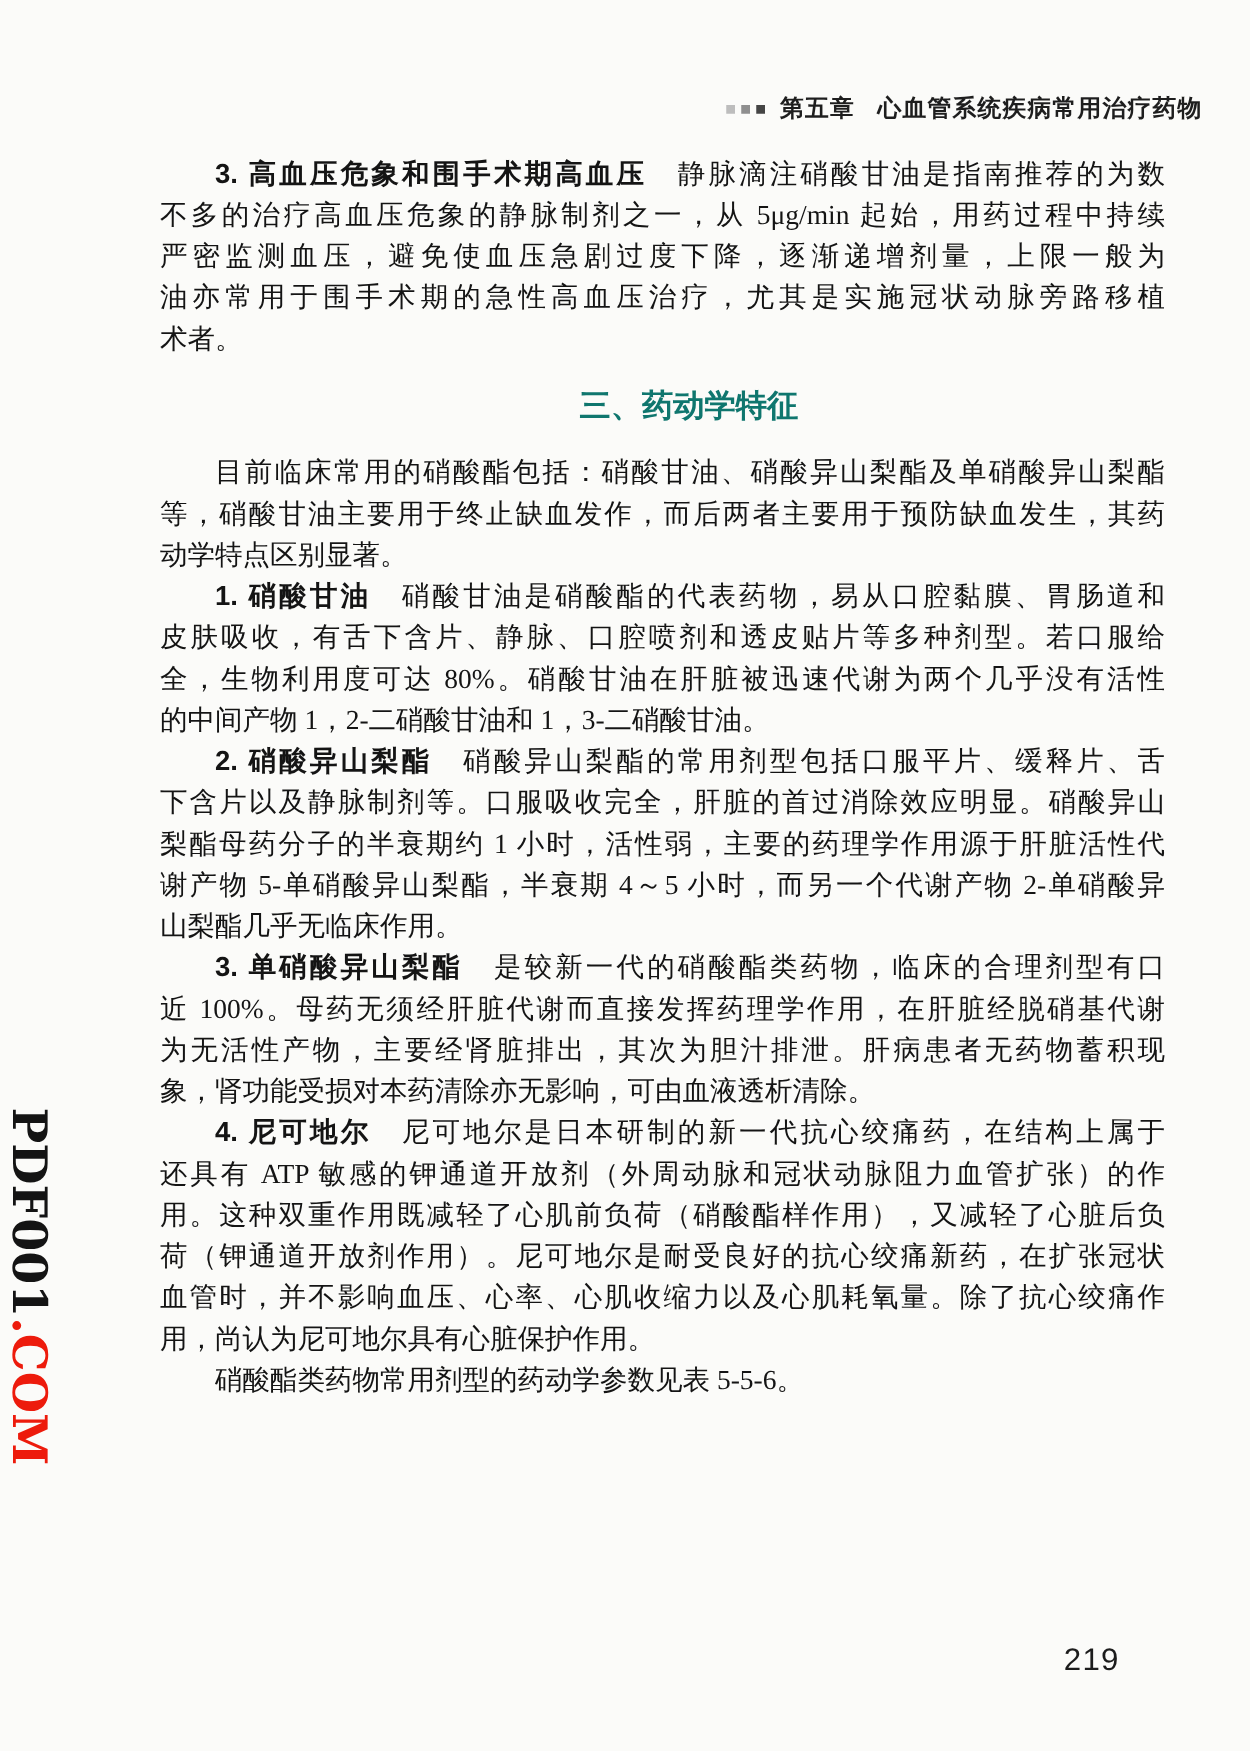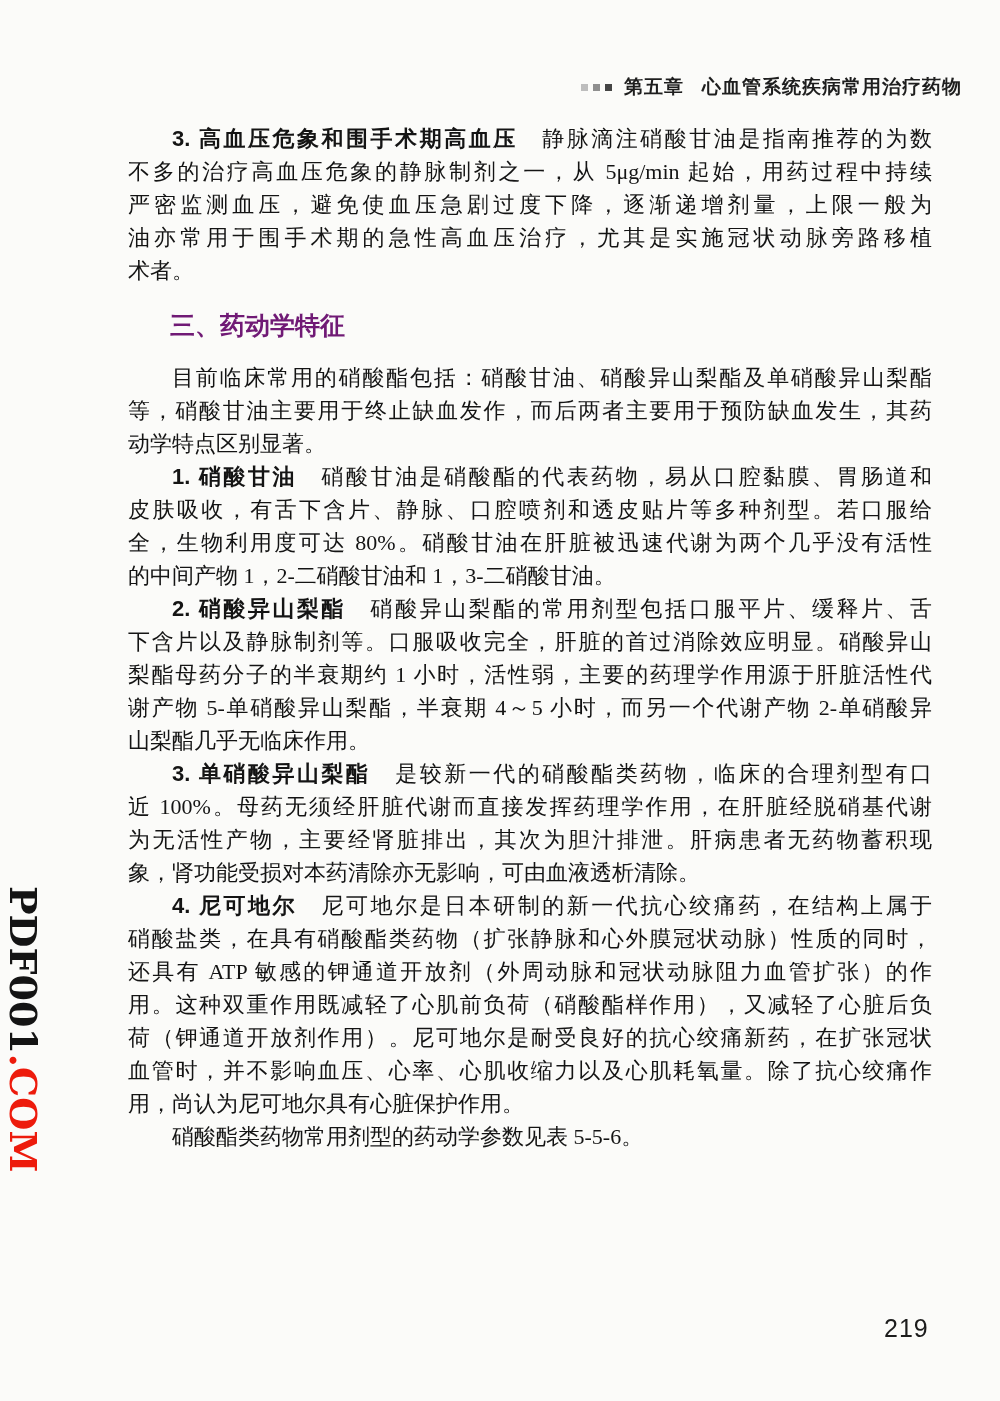--- a/index.html
+++ b/index.html
@@ -31,35 +31,35 @@
     position:absolute;top:122px;left:128px;width:804px;
     font-size:22px;line-height:33px;color:#141414;
   }
   .ln{height:33px;text-align:justify;text-align-last:left;overflow:visible;white-space:nowrap;}
   .ln.j{text-align-last:justify;white-space:normal;}
   .ln.ind{text-indent:44px;}
   .lead{font-family:Liberation Sans, sans-serif;font-weight:bold;}
   .secheading{
     font-family:"Liberation Sans","DejaVu Sans",sans-serif;
     font-weight:bold;font-size:25px;line-height:36px;
-    margin:20px 0 18px 0;text-indent:42px;color:#701a75;
+    margin:20px 0 18px 0;text-indent:42px;color:#0f766e;text-align:center;
   }
   
   .watermark{
     position:absolute;top:886px;left:46px;
     transform:rotate(90deg);transform-origin:0 0;
     white-space:nowrap;
     font-family:"DejaVu Serif","Liberation Serif",serif;
     font-weight:bold;font-size:38px;letter-spacing:0px;
   }
   .wm-black{color:#141414;}
   .wm-red{color:#ed1b0c;}
   
   .pagenum{
-    position:absolute;top:1314px;left:884px;
+    position:absolute;top:1314px;left:851px;
     font-family:"Liberation Sans","DejaVu Sans",sans-serif;
     font-size:25px;color:#1c1c1c;letter-spacing:1px;
   }
 </style>
 </head>
 <body>
 
 <div class="page">
 
   <div class="hdr">
@@ -107,21 +107,20 @@
 
     <div>
       <div class="ln j ind"><span class="lead">3. 单硝酸异山梨酯</span><span>　是较新一代的硝酸酯类药物，临床的合理剂型有口</span></div>
       <div class="ln j">近 100%。母药无须经肝脏代谢而直接发挥药理学作用，在肝脏经脱硝基代谢</div>
       <div class="ln j">为无活性产物，主要经肾脏排出，其次为胆汁排泄。肝病患者无药物蓄积现</div>
       <div class="ln">象，肾功能受损对本药清除亦无影响，可由血液透析清除。</div>
     </div>
 
     <div>
       <div class="ln j ind"><span class="lead">4. 尼可地尔</span><span>　尼可地尔是日本研制的新一代抗心绞痛药，在结构上属于</span></div>
-      <div class="ln j">硝酸盐类，在具有硝酸酯类药物（扩张静脉和心外膜冠状动脉）性质的同时，</div>
       <div class="ln j">还具有 ATP 敏感的钾通道开放剂（外周动脉和冠状动脉阻力血管扩张）的作</div>
       <div class="ln j">用。这种双重作用既减轻了心肌前负荷（硝酸酯样作用），又减轻了心脏后负</div>
       <div class="ln j">荷（钾通道开放剂作用）。尼可地尔是耐受良好的抗心绞痛新药，在扩张冠状</div>
       <div class="ln j">血管时，并不影响血压、心率、心肌收缩力以及心肌耗氧量。除了抗心绞痛作</div>
       <div class="ln">用，尚认为尼可地尔具有心脏保护作用。</div>
     </div>
 
     <div>
       <div class="ln ind">硝酸酯类药物常用剂型的药动学参数见表 5-5-6。</div>
     </div>

